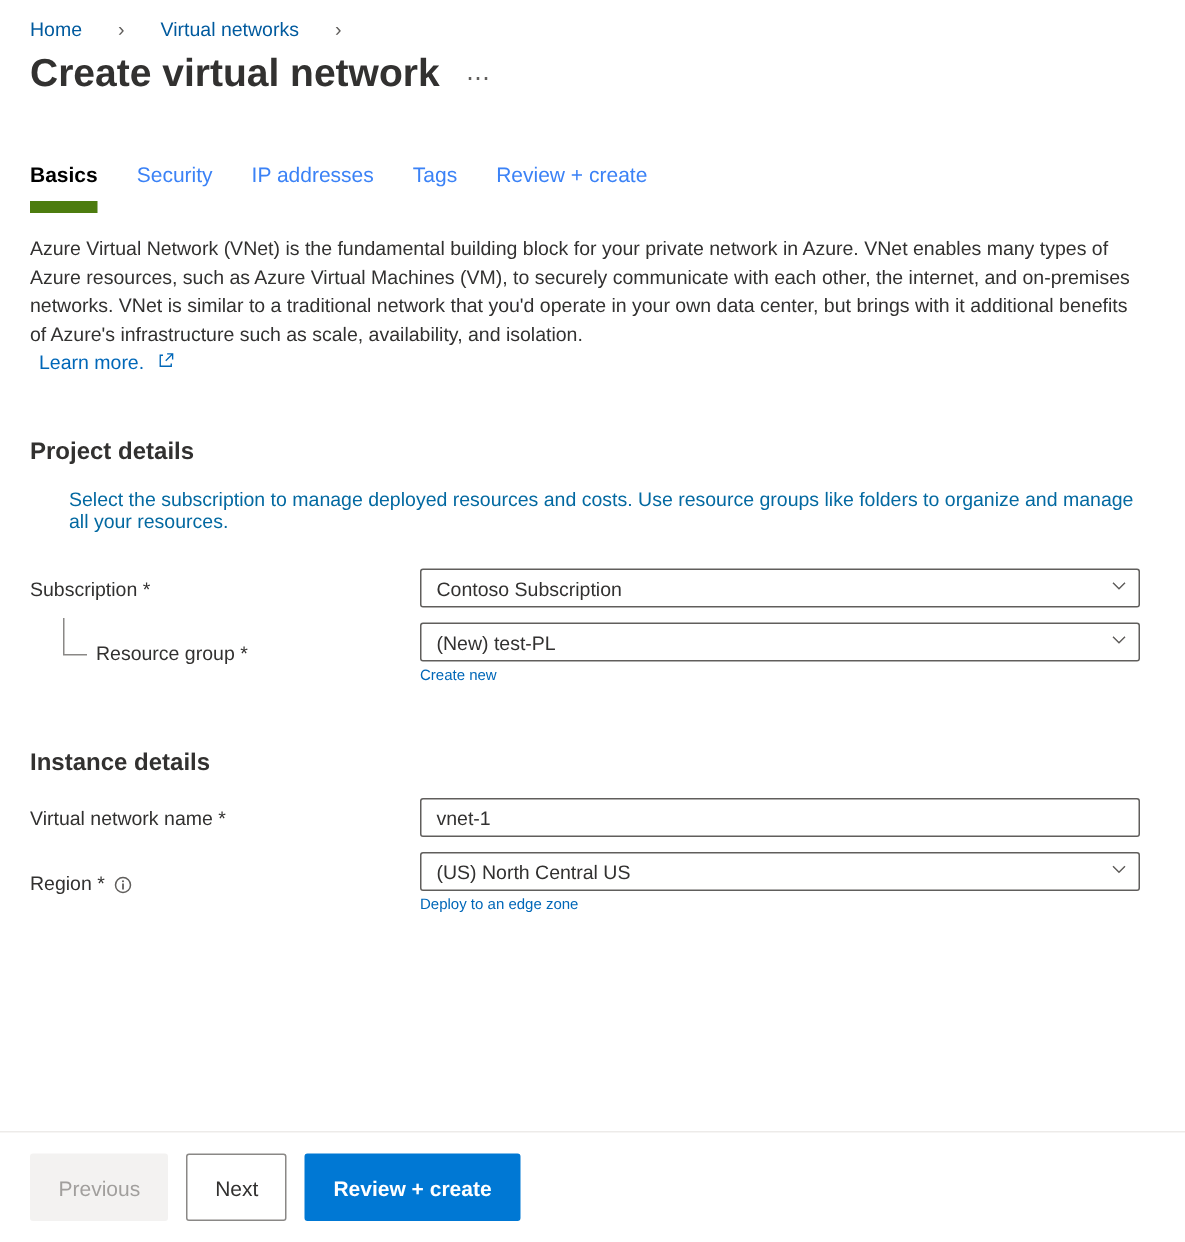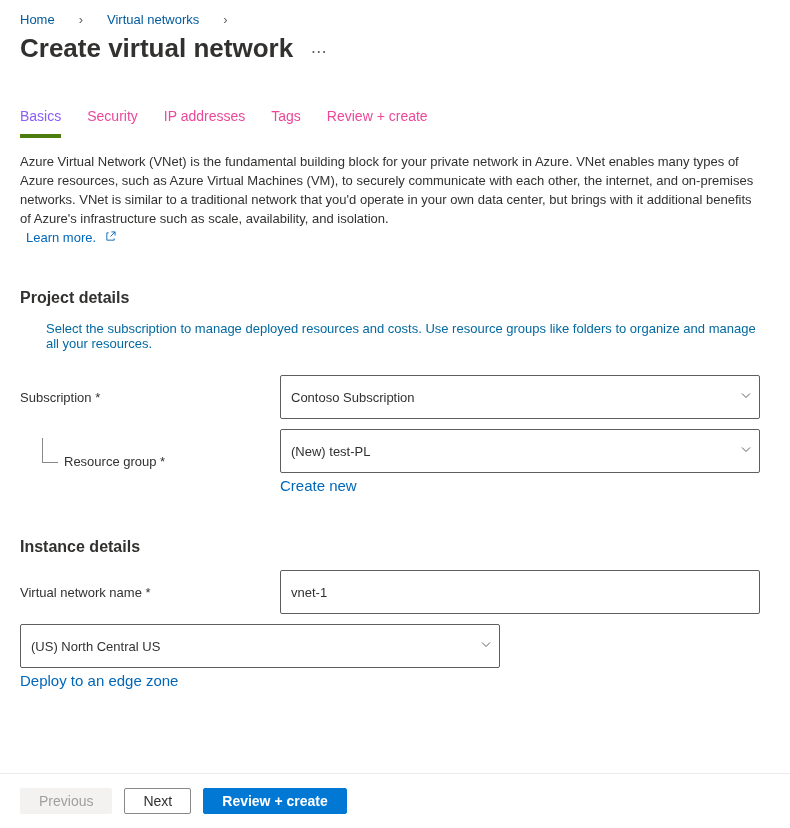--- a/index.html
+++ b/index.html
@@ -38,29 +38,29 @@
     .title-menu { color: #605e5c; margin-left: 14px; font-size: 16px; letter-spacing: 2px; cursor: pointer;}
     .tabs {
       display: flex;
       gap: 26px;
       border-bottom: 1px solid transparent;
       margin-top: 18px;
       margin-bottom: 14px;
     }
     .tab {
       font-size: 14px;
-      color: #ec4899;
+      color: #3b82f6;
       padding: 6px 0 10px 0;
       cursor: pointer;
       border-bottom: 2px solid transparent;
     }
     .tab.active {
-      font-weight: 400;
-      border-bottom: 4px solid #4d7c0f;
-      color: #8b5cf6;
+      font-weight: 700;
+      border-bottom: 8px solid #4d7c0f;
+      color: #000000;
     }
     .description {
       font-size: 13px;
       color: #323130;
       line-height: 1.45;
       max-width: 740px;
     }
     .learn-link {
       color: #0067b8;
       text-decoration: none;
@@ -114,21 +114,21 @@
       position: absolute;
       left: 22px;
       top: 8px;
       width: 16px;
       height: 1px;
       background: #8a8886;
     }
     .form-control-wrap { flex: 1; max-width: 480px; }
     .select, .textinput {
       width: 100%;
-      height: 44px;
+      height: 26px;
       border: 1px solid #605e5c;
       border-radius: 2px;
       padding: 0 28px 0 10px;
       font-size: 13px;
       background: #fff;
       color: #323130;
       position: relative;
       display: flex;
       align-items: center;
       cursor: pointer;
@@ -137,21 +137,21 @@
     .select-wrap { position: relative; }
     .chevron {
       position: absolute;
       right: 8px;
       top: 50%;
       transform: translateY(-50%);
       pointer-events: none;
     }
     .sublink {
       color: #0067b8;
-      font-size: 15px;
+      font-size: 10px;
       text-decoration: none;
       cursor: pointer;
       display: inline-block;
       margin-top: 4px;
     }
     .info-icon {
       display: inline-flex;
       vertical-align: middle;
       margin-left: 2px;
     }
@@ -160,21 +160,21 @@
       bottom: 0;
       left: 0;
       right: 0;
       border-top: 1px solid #edebe9;
       padding: 14px 20px;
       display: flex;
       gap: 12px;
       background: #ffffff;
     }
     .btn {
-      height: 26px;
+      height: 45px;
       padding: 0 18px;
       font-size: 14px;
       border-radius: 2px;
       cursor: pointer;
       display: inline-flex;
       align-items: center;
       justify-content: center;
     }
     .btn-disabled {
       background: #f3f2f1;
@@ -265,20 +265,30 @@
   <div class="form-row">
     <div class="form-label">Virtual network name *</div>
     <div class="form-control-wrap">
       <div class="textinput">
         <span>vnet-1</span>
       </div>
     </div>
   </div>
 
   <div class="form-row">
+    <div class="form-label">
+      <span>Region *</span>
+      <span class="info-icon">
+        <svg width="12" height="12" viewBox="0 0 12 12">
+            <circle cx="6" cy="6" r="5" fill="none" stroke="#605e5c" stroke-width="1"></circle>
+            <circle cx="6" cy="3.5" r="0.7" fill="#605e5c"></circle>
+            <rect x="5.4" y="5" width="1.2" height="4" fill="#605e5c"></rect>
+          </svg>
+      </span>
+    </div>
     <div class="form-control-wrap">
       <div class="select-wrap">
         <div class="select">
           <span>(US) North Central US</span>
         </div>
         <span class="chevron">
           <svg width="12" height="12" viewBox="0 0 12 12">
               <path fill="none" stroke="#605e5c" stroke-width="1" d="M2 4l4 4 4-4"></path>
             </svg>
         </span>

